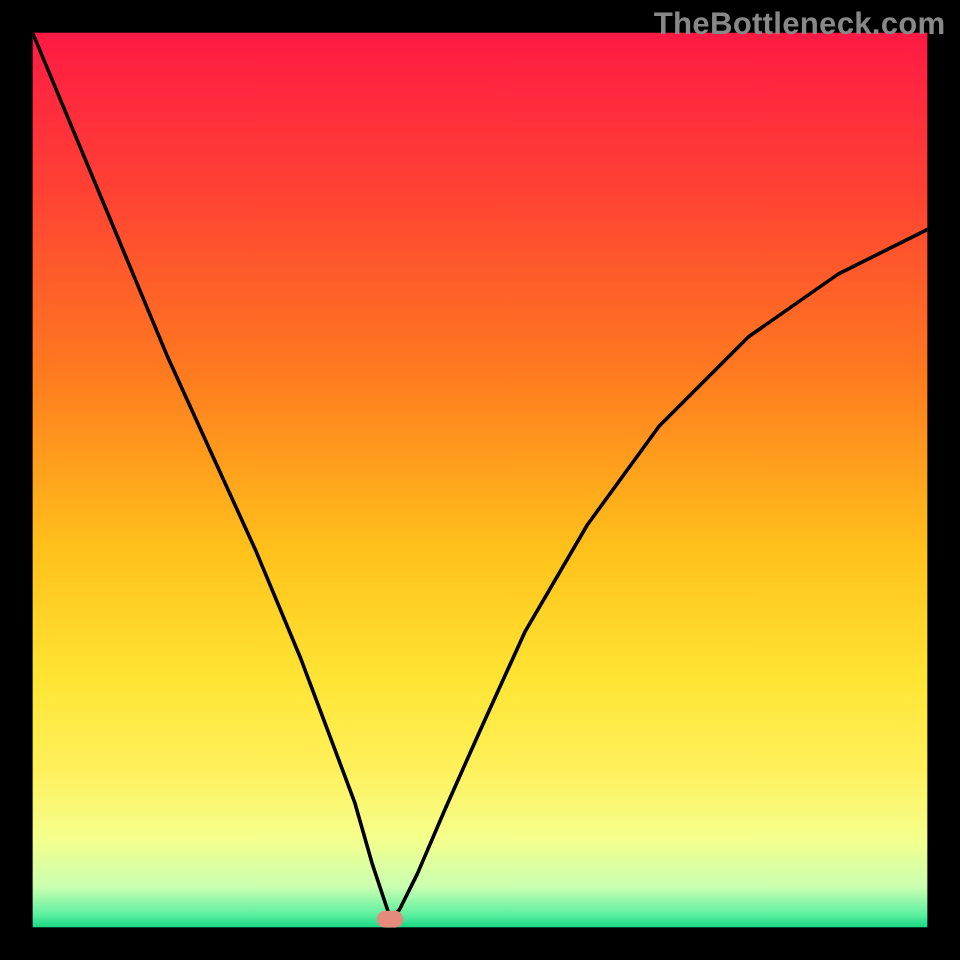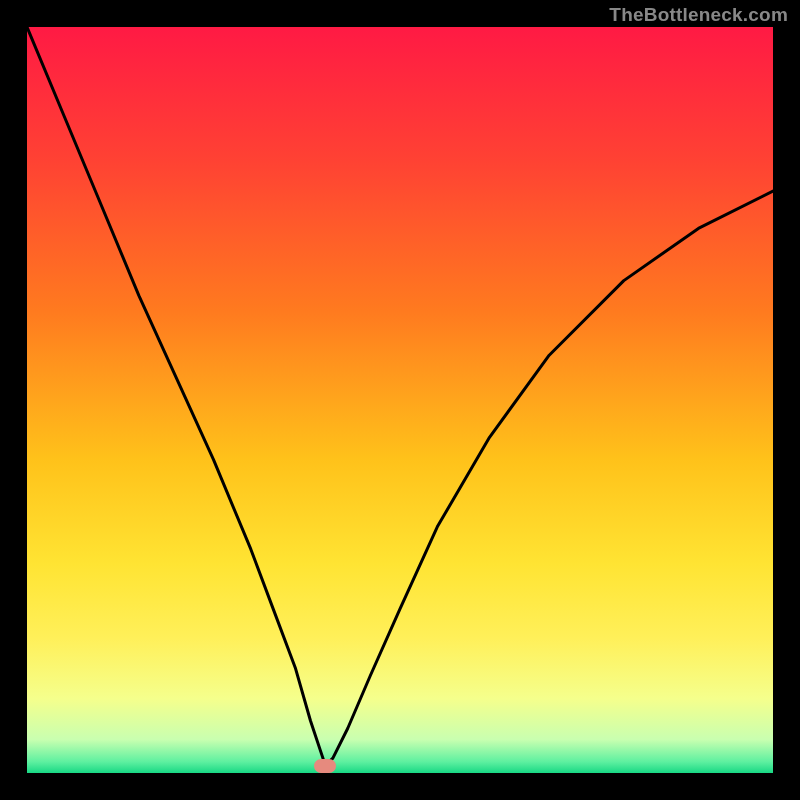--- a/index.html
+++ b/index.html
@@ -12,21 +12,21 @@
     height: 800px;
     position: relative;
     background: #000;
   }
   .watermark {
     position: absolute;
     top: 4px;
     right: 12px;
     color: #888;
     font-family: Arial, Helvetica, sans-serif;
-    font-size: 19px;
+    font-size: 26px;
     font-weight: bold;
     z-index: 5;
     letter-spacing: 0.2px;
   }
   .plot {
     position: absolute;
     left: 27px;
     top: 27px;
     width: 746px;
     height: 746px;

